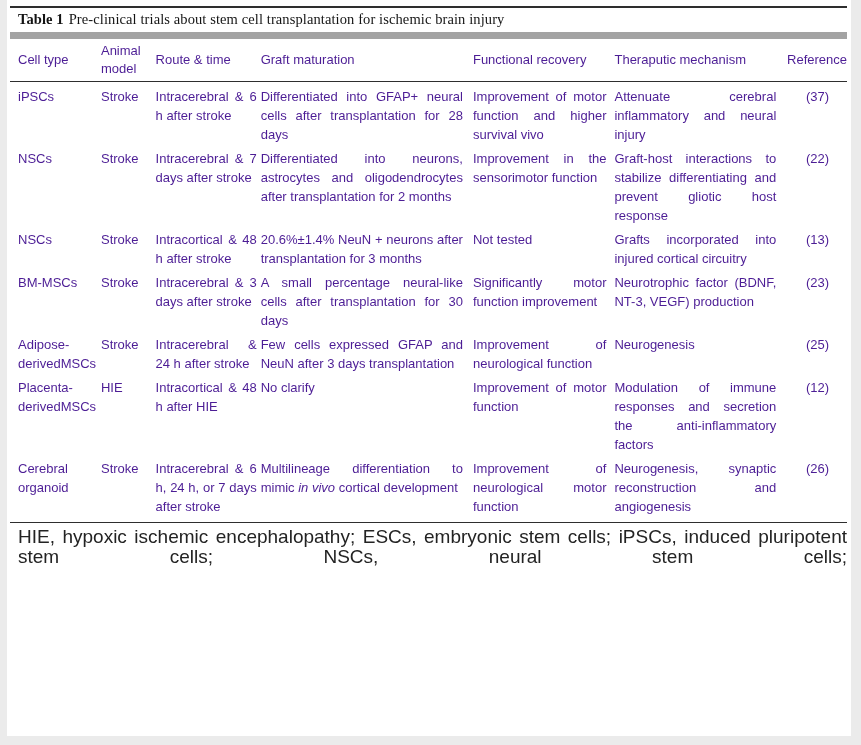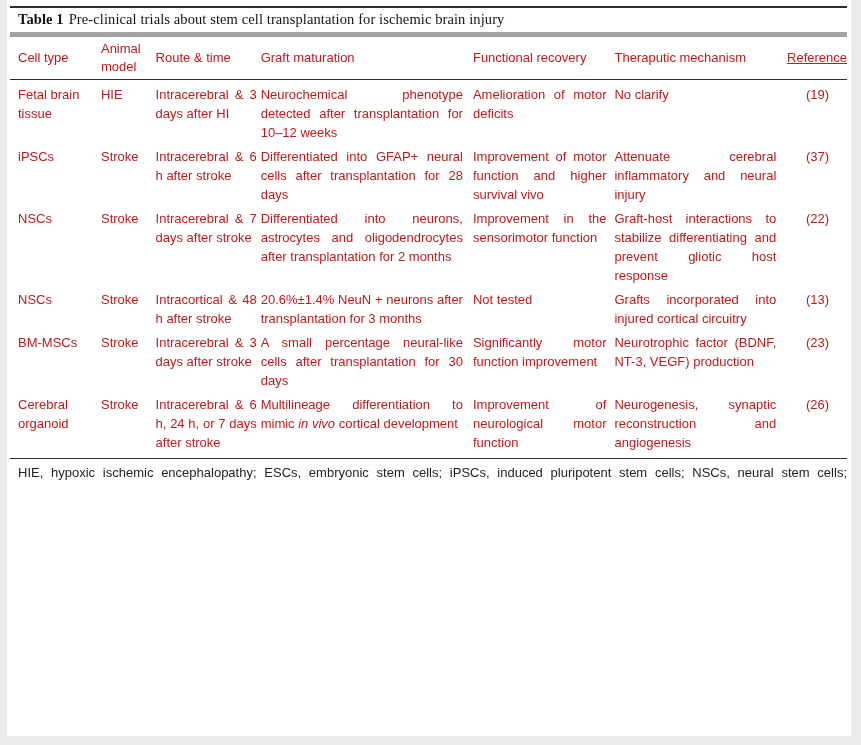--- a/index.html
+++ b/index.html
@@ -13,34 +13,34 @@
   .panel {
     position:absolute; left:7px; top:0;
     width:844px; min-height:736px;
     background:#ffffff;
   }
   .inner { padding:0 4px 0 3px; }
 
   .title-bar {
     margin-top:6px;
     border-top:2px solid #2e2e2e;
-    border-bottom:5px solid #a3a3a3;
+    border-bottom:7px solid #a3a3a3;
     padding:3px 0 4px 8px;
     font-family:"Liberation Serif", serif;
     font-size:14.5px;
     color:#141414;
     letter-spacing:0.1px;
   }
   .title-bar .tlabel { font-weight:bold; margin-right:5px; }
 
   table.maintable {
     width:100%;
     border-collapse:collapse;
     table-layout:fixed;
-    color:#b91c1c;
+    color:#4c1d95;
   }
   th {
     font-weight:normal;
     text-align:left;
     vertical-align:middle;
     font-size:13px;
     line-height:18px;
     padding:3px 4px 3px 0;
     border-bottom:1px solid #2e2e2e;
   }
@@ -50,29 +50,29 @@
     line-height:19px;
     padding:5px 10px 0 0;
   }
   th.c1, td.c1 { padding-left:8px; }
   td.c1 { padding-right:2px; }
   td.c2 { padding-right:4px; }
   td.c3 { padding-right:4px; text-align:justify; }
   td.c4 { padding-right:10px; text-align:justify; }
   td.c5 { padding-right:8px; text-align:justify; }
   td.c6 { padding-right:8px; text-align:justify; }
-  th.c7 { text-align:right; padding-right:0;text-decoration:underline; }
+  th.c7 { text-align:right; padding-right:0; }
   td.c7 { text-align:right; padding-right:18px; }
   tr.lastrow td { padding-bottom:6px; }
   em { font-style:italic; }
 
   .footnote {
     border-top:1px solid #2e2e2e;
     padding:4px 0 6px 8px;
-    font-size:13px;
+    font-size:19px;
     line-height:20px;
     color:#232323;
   }
   .footnote .jline { text-align:justify; text-align-last:justify; }
 </style>
 </head>
 <body>
 
 <div class="panel">
   <div class="inner">
@@ -97,29 +97,20 @@
           <th class="c2">Animal model</th>
           <th class="c3">Route &amp; time</th>
           <th class="c4">Graft maturation</th>
           <th class="c5">Functional recovery</th>
           <th class="c6">Theraputic mechanism</th>
           <th class="c7">Reference</th>
         </tr>
       </thead>
       <tbody>
         <tr>
-          <td class="c1">Fetal brain tissue</td>
-          <td class="c2">HIE</td>
-          <td class="c3">Intracerebral &amp; 3 days after HI</td>
-          <td class="c4">Neurochemical phenotype detected after transplantation for 10–12 weeks</td>
-          <td class="c5">Amelioration of motor deficits</td>
-          <td class="c6">No clarify</td>
-          <td class="c7">(19)</td>
-        </tr>
-        <tr>
           <td class="c1">iPSCs</td>
           <td class="c2">Stroke</td>
           <td class="c3">Intracerebral &amp; 6 h after stroke</td>
           <td class="c4">Differentiated into GFAP+ neural cells after transplantation for 28 days</td>
           <td class="c5">Improvement of motor function and higher survival vivo</td>
           <td class="c6">Attenuate cerebral inflammatory and neural injury</td>
           <td class="c7">(37)</td>
         </tr>
         <tr>
           <td class="c1">NSCs</td>
@@ -141,20 +132,38 @@
         </tr>
         <tr>
           <td class="c1">BM-MSCs</td>
           <td class="c2">Stroke</td>
           <td class="c3">Intracerebral &amp; 3 days after stroke</td>
           <td class="c4">A small percentage neural-like cells after transplantation for 30 days</td>
           <td class="c5">Significantly motor function improvement</td>
           <td class="c6">Neurotrophic factor (BDNF, NT-3, VEGF) production</td>
           <td class="c7">(23)</td>
         </tr>
+        <tr>
+          <td class="c1">Adipose-derivedMSCs</td>
+          <td class="c2">Stroke</td>
+          <td class="c3">Intracerebral &amp; 24 h after stroke</td>
+          <td class="c4">Few cells expressed GFAP and NeuN after 3 days transplantation</td>
+          <td class="c5">Improvement of neurological function</td>
+          <td class="c6">Neurogenesis</td>
+          <td class="c7">(25)</td>
+        </tr>
+        <tr>
+          <td class="c1">Placenta-derivedMSCs</td>
+          <td class="c2">HIE</td>
+          <td class="c3">Intracortical &amp; 48 h after HIE</td>
+          <td class="c4">No clarify</td>
+          <td class="c5">Improvement of motor function</td>
+          <td class="c6">Modulation of immune responses and secretion the anti-inflammatory factors</td>
+          <td class="c7">(12)</td>
+        </tr>
         <tr class="lastrow">
           <td class="c1">Cerebral organoid</td>
           <td class="c2">Stroke</td>
           <td class="c3">Intracerebral &amp; 6 h, 24 h, or 7 days after stroke</td>
           <td class="c4"><span>Multilineage differentiation to mimic </span><em>in vivo</em><span> cortical development</span></td>
           <td class="c5">Improvement of neurological motor function</td>
           <td class="c6">Neurogenesis, synaptic reconstruction and angiogenesis</td>
           <td class="c7">(26)</td>
         </tr>
       </tbody>

